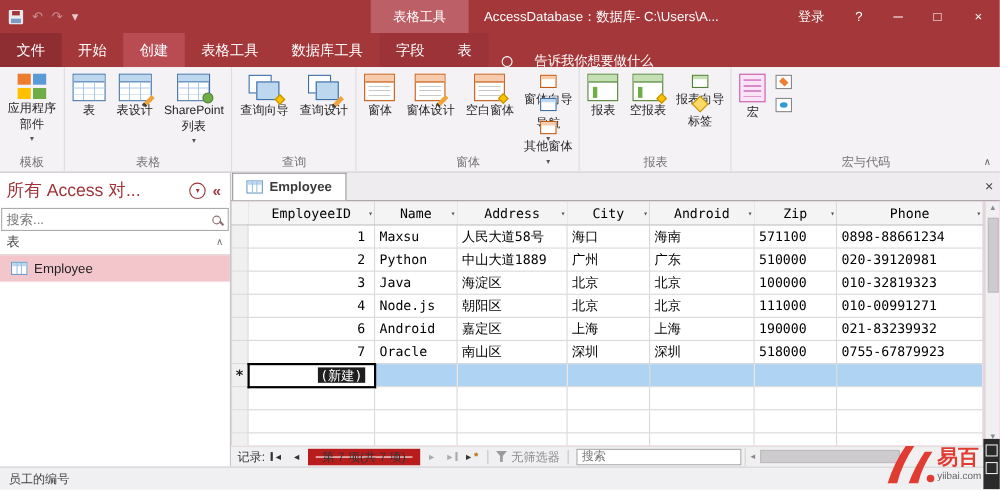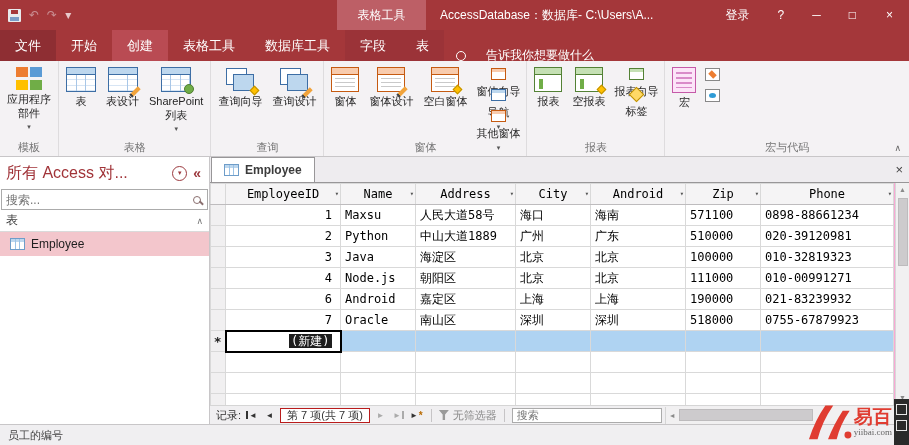--- a/index.html
+++ b/index.html
@@ -125,40 +125,40 @@
   .seltext{background:#1E1E1E;color:#fff;padding:0 2px;}
   .vscroll{position:absolute;top:0;right:0;width:14px;height:100%;background:#F1F0F1;border-left:1px solid #D8D6D8;display:flex;flex-direction:column;align-items:center;}
   .vscroll .sarrow{font-size:7px;color:#8A8A8A;line-height:14px;height:14px;}
   .vthumb{width:10px;height:68px;background:#CDCBCD;border:1px solid #BDBBBD;margin-top:1px;}
   .vscroll .bottom{margin-top:auto;}
 
   .recbar{height:19px;background:#F0EFF1;border-top:1px solid #D5D5D5;display:flex;align-items:center;font-size:11px;color:#333;padding-left:6px;gap:3px;}
   .rn-btn{min-width:15px;height:15px;display:flex;align-items:center;justify-content:center;font-size:8px;color:#333;cursor:default;gap:1px;}
   .rn-btn.disabled{color:#ABABAB;}
   .rn-first::before,.rn-last::after{content:"";display:inline-block;width:2px;height:8px;background:currentColor;}
-  .rn-pos{background:#fff;border:1px solid #b91c1c;height:15px;display:flex;align-items:center;padding:0 6px;font-size:11px;white-space:nowrap;}
+  .rn-pos{background:#fff;border:7px solid #b91c1c;height:15px;display:flex;align-items:center;padding:0 6px;font-size:11px;white-space:nowrap;}
   .rn-star{color:#B96A00;font-size:10px;font-weight:bold;}
   .rn-sep{width:1px;height:13px;background:#C6C4C6;margin:0 4px;}
   .funnel{width:10px;height:10px;background:#9A9A9A;clip-path:polygon(0 0,100% 0,62% 45%,62% 100%,38% 100%,38% 45%);flex:none;}
   .rn-filter{color:#8A8A8A;display:flex;align-items:center;gap:4px;white-space:nowrap;}
   .rn-search{background:#fff;border:1px solid #ABABAB;height:15px;width:150px;display:flex;align-items:center;padding:0 4px;}
   .rn-search input{border:none;outline:none;width:100%;font-size:11px;background:transparent;font-family:inherit;}
   .hscroll{flex:1;height:17px;background:#F1F0F1;border-left:1px solid #D5D5D5;display:flex;align-items:center;min-width:0;}
   .hscroll .sarrow{font-size:7px;color:#8A8A8A;padding:0 3px;}
   .hthumb{width:55%;height:12px;background:#CDCBCD;border:1px solid #BDBBBD;}
   .hfill{flex:1;}
 
   .statusbar{height:21px;background:#F0EFF1;border-top:1px solid #C8C6C8;display:flex;align-items:center;padding-left:8px;font-size:11px;color:#3F3F3F;}
 
   
   .watermark{position:absolute;right:0;bottom:0;height:46px;display:flex;align-items:center;z-index:6;}
   .wm-logo{width:52px;height:42px;flex:none;}
   .wm-text{display:flex;flex-direction:column;line-height:1.1;margin-right:2px;}
   .wm-brand{color:#E03C31;font-size:19px;font-weight:bold;}
-  .wm-domain{font-size:9px;color:#666;font-family:Liberation Serif, serif;}
+  .wm-domain{font-size:9px;color:#666;}
   .wm-badge{width:15px;height:46px;background:#2A2A2A;flex:none;}
   .wm-badge::before,.wm-badge::after{content:"";display:block;width:9px;height:9px;border:1px solid #E8E8E8;margin:5px auto 0;}
 </style>
 </head>
 <body>
 
 <div class="app">
 
   <div class="titlebar">
     <div class="qat">

